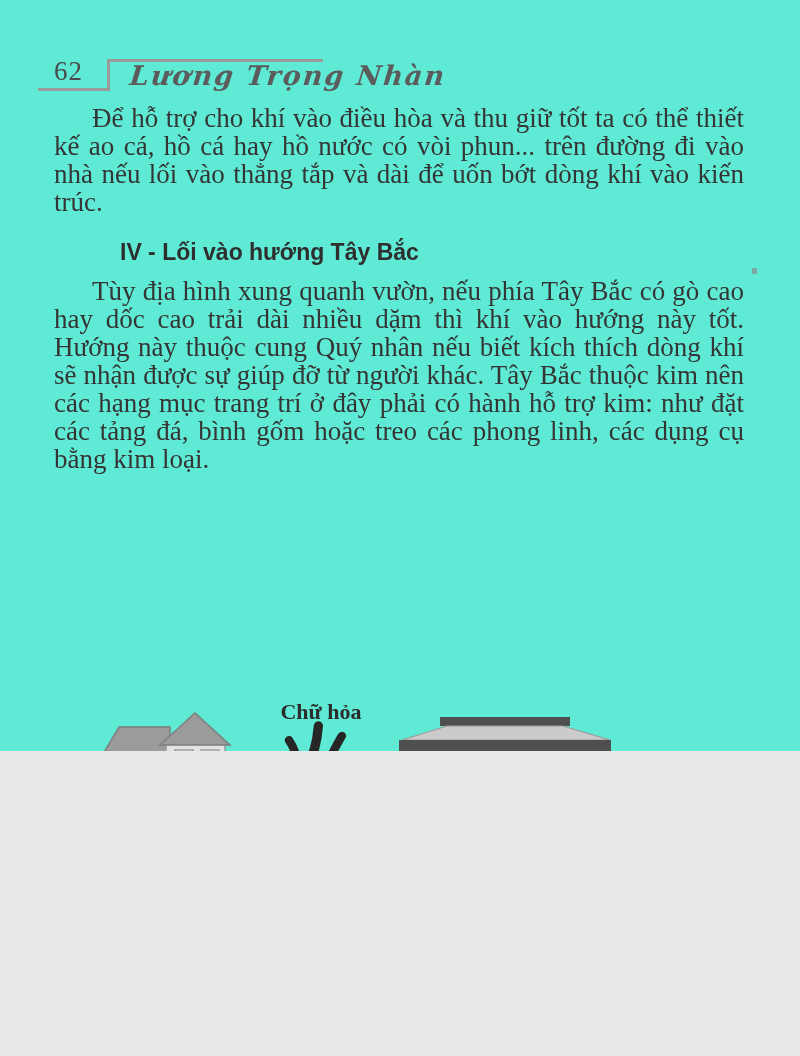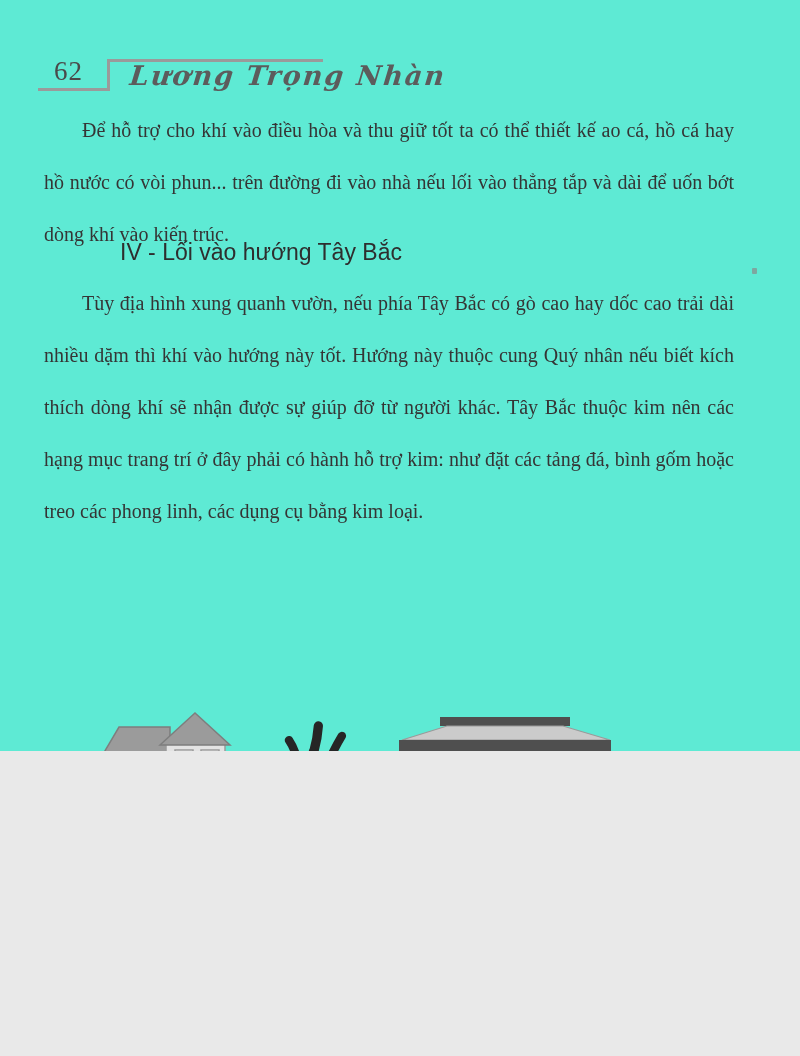--- a/index.html
+++ b/index.html
@@ -23,32 +23,32 @@
   .rule-top{left:107px;top:59px;width:216px;height:3px;}
   .author-name{
     position:absolute;left:130px;top:60px;
     font-family:"DejaVu Serif", serif;
     font-style:italic;font-weight:bold;
     font-size:27px;color:#5c5c5c;letter-spacing:2px;
     transform:skewX(-6deg);
   }
   
   .para{
-    position:absolute;left:44px;width:690px;
-    font-size:20px;line-height:52px;
+    position:absolute;left:54px;width:690px;
+    font-size:27px;line-height:28px;
     text-align:justify;text-indent:38px;
     color:#353535;
   }
   .para-1{top:104px;}
   .para-2{top:277px;}
   .para-3{top:493px;}
   .section-heading{
     position:absolute;left:120px;top:239px;
     font-family:"Liberation Sans", sans-serif;
-    font-weight:normal;font-size:23px;color:#2e2e2e;
+    font-weight:bold;font-size:23px;color:#2e2e2e;
   }
   .figure-caption{
     position:absolute;left:95px;top:641px;width:628px;
     font-family:"Liberation Sans", sans-serif;
     font-style:italic;font-size:20px;line-height:29px;color:#464646;
   }
   
   .fig-abs{position:absolute;}
   .hanzi-label{
     position:absolute;left:243px;width:156px;
@@ -118,20 +118,21 @@
         <circle cx="44" cy="121" r="5.5"></circle>
         <circle cx="42" cy="129" r="4.5"></circle>
     </g>
     <g fill="#ffffff" stroke="#5e5e5e" stroke-width="1.6">
       <circle cx="104" cy="123" r="8"></circle>
         <circle cx="112" cy="119" r="5.5"></circle>
         <circle cx="110" cy="127" r="4.5"></circle>
     </g>
   </svg>
 
+  <div class="hanzi-label hanzi-label-hoa">Chữ hỏa</div>
   <svg class="fig-abs" style="left:273px;top:720px;" width="84" height="84" viewBox="0 0 100 100" role="img" aria-label="火">
     <g fill="none" stroke="#262626" stroke-linecap="round">
       <path d="M19,24 Q25,33 28,44" stroke-width="10"></path>
       <path d="M82,19 Q76,29 71,39" stroke-width="10"></path>
       <path d="M54,7 Q52,35 40,60 Q28,81 10,92" stroke-width="11"></path>
       <path d="M48,38 Q60,63 76,79 Q84,86 93,91" stroke-width="11"></path>
     </g>
   </svg>
 
   <div class="hanzi-label hanzi-label-khoc">Chữ khốc</div>

